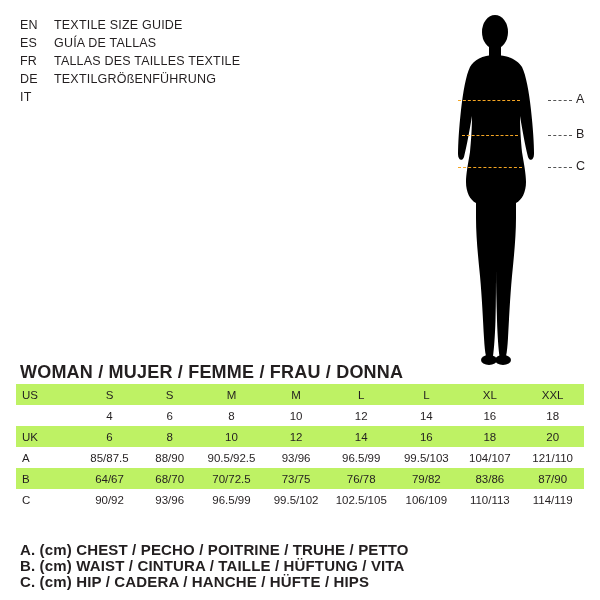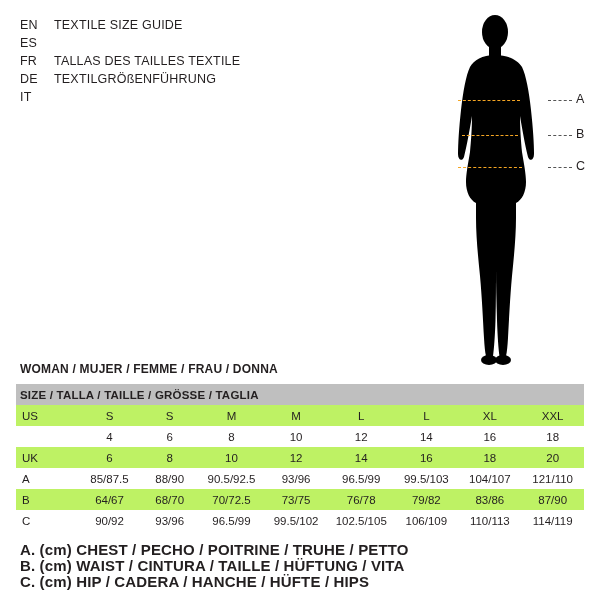--- a/index.html
+++ b/index.html
@@ -68,21 +68,21 @@
     font-size: 12.5px;
     font-weight: normal;
     color: #231f20;
   }
 
   
   .woman-title {
     position: absolute;
     top: 362px;
     left: 20px;
-    font-size: 12px;
+    font-size: 18px;
     font-weight: bold;
     letter-spacing: 0.2px;
   }
 
   table.size-table {
     position: absolute;
     top: 384px;
     left: 16px;
     width: 568px;
     border-collapse: collapse;
@@ -127,20 +127,21 @@
 
 <div class="page">
 
   <div class="legend">
     <div class="legend-row">
       <span class="legend-code">EN</span>
       <span class="legend-text">TEXTILE SIZE GUIDE</span>
     </div>
     <div class="legend-row">
       <span class="legend-code">ES</span>
+      <span class="legend-text">GUÍA DE TALLAS</span>
     </div>
     <div class="legend-row">
       <span class="legend-code">FR</span>
       <span class="legend-text">TALLAS DES TAILLES TEXTILE</span>
     </div>
     <div class="legend-row">
       <span class="legend-code">DE</span>
       <span class="legend-text">TEXTILGRÖßENFÜHRUNG</span>
     </div>
     <div class="legend-row">
@@ -203,23 +204,20 @@
 
     <div class="measure-line" style="left:58px; top:157px; width:64px;"></div>
     <div class="measure-line ext" style="left:148px; top:157px; width:24px;"></div>
     <div class="measure-label" style="left:176px; top:149px;">C</div>
   </div>
 
   <div class="woman-title">WOMAN / MUJER / FEMME / FRAU / DONNA</div>
 
   <table class="size-table">
     <tbody>
-      <tr class="row-head">
-        <td colspan="9">SIZE / TALLA / TAILLE / GRÖSSE / TAGLIA</td>
-      </tr>
       <tr class="row-alt">
         <td class="col-label">US</td>
         <td class="cell">S</td>
         <td class="cell">S</td>
         <td class="cell">M</td>
         <td class="cell">M</td>
         <td class="cell">L</td>
         <td class="cell">L</td>
         <td class="cell">XL</td>
         <td class="cell">XXL</td>

